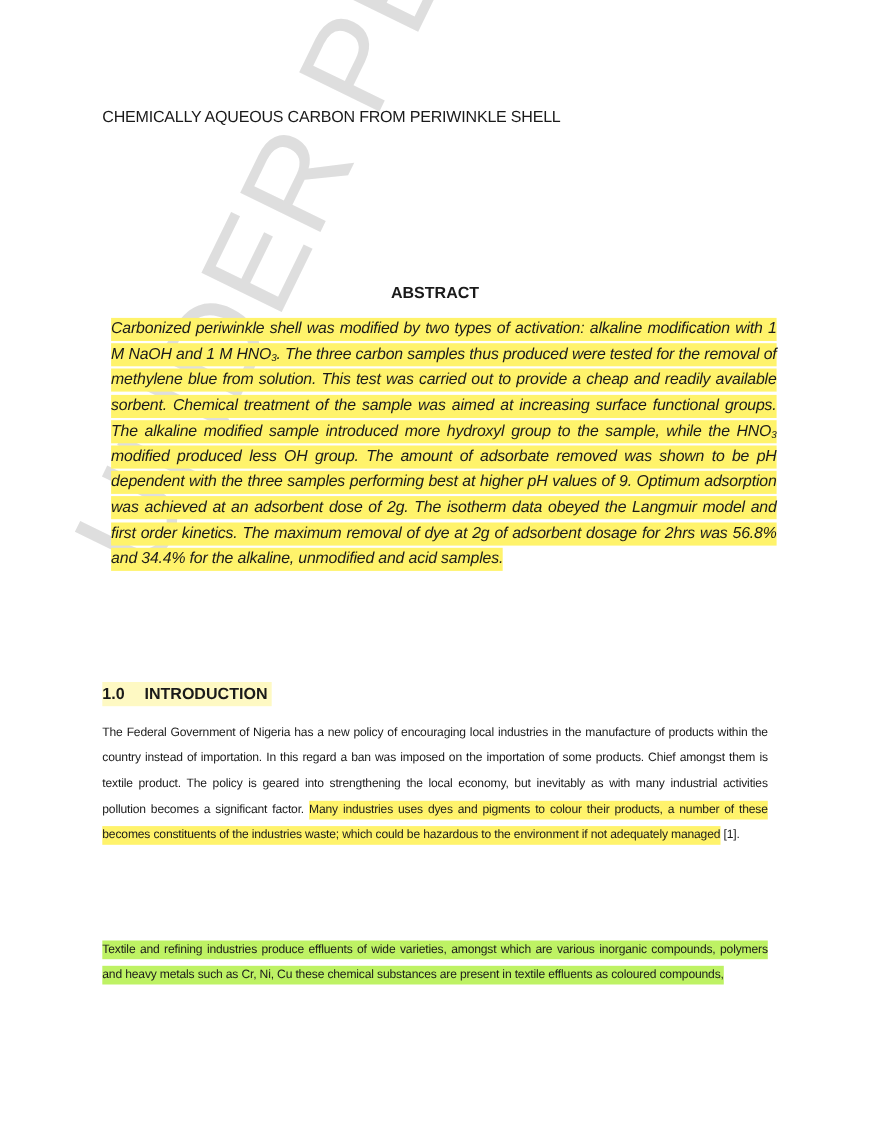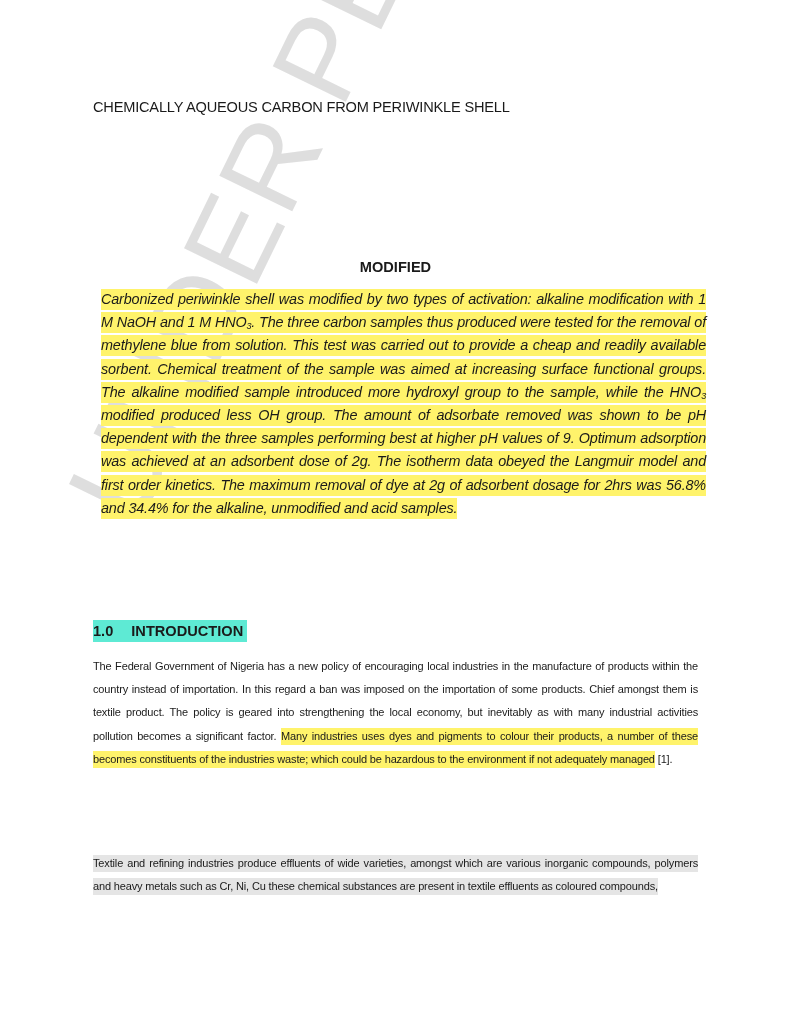--- a/index.html
+++ b/index.html
@@ -33,31 +33,31 @@
 <body>
 
 <div class="page">
 
   <div class="watermark">UNDER PEER REVIEW</div>
 
   <div class="title">
     <div>CHEMICALLY AQUEOUS CARBON FROM PERIWINKLE SHELL</div>
   </div>
 
-  <div class="abstract-heading">MODIFIED</div>
+  <div class="abstract-heading">ABSTRACT</div>
 
   <div class="abstract">
     <span class="hl" style="background: rgb(255, 243, 107);"><span>Carbonized periwinkle shell was modified by two types of activation: alkaline modification with 1 M NaOH and 1 M HNO</span><sub>3</sub><span>. The three carbon samples thus produced were tested for the removal of methylene blue from solution. This test was carried out to provide a cheap and readily available sorbent. Chemical treatment of the sample was aimed at increasing surface functional groups. The alkaline modified sample introduced more hydroxyl group to the sample, while the HNO</span><sub>3</sub><span> modified produced less OH group. The amount of adsorbate removed was shown to be pH dependent with the three samples performing best at higher pH values of 9. Optimum adsorption was achieved at an adsorbent dose of 2g. The isotherm data obeyed the Langmuir model and first order kinetics. The maximum removal of dye at 2g of adsorbent dosage for 2hrs was 56.8% and 34.4% for the alkaline, unmodified and acid samples.</span></span>
   </div>
 
   <div class="intro-heading">
-    <span class="hl" style="background: #5eead4;"><span class="num">1.0</span><span>INTRODUCTION</span></span>
+    <span class="hl" style="background: #fef9c3;"><span class="num">1.0</span><span>INTRODUCTION</span></span>
   </div>
 
   <div class="para p1">
     <span>The Federal Government of Nigeria has a new policy of encouraging local industries in the manufacture of products within the country instead of importation. In this regard a ban was imposed on the importation of some products. Chief amongst them is textile product. The policy is geared into strengthening the local economy, but inevitably as with many industrial activities pollution becomes a significant factor. </span><span class="hl" style="background: rgb(255, 243, 107);">Many industries uses dyes and pigments to colour their products, a number of these becomes constituents of the industries waste; which could be hazardous to the environment if not adequately managed</span><span> [1].</span>
   </div>
 
   <div class="para p2">
-    <span class="hl" style="background: #e5e5e5;"> Textile and refining industries produce effluents of wide varieties, amongst which are various inorganic compounds, polymers and heavy metals such as Cr, Ni, Cu these chemical substances are present in textile effluents as coloured compounds,</span>
+    <span class="hl" style="background: #bef264;"> Textile and refining industries produce effluents of wide varieties, amongst which are various inorganic compounds, polymers and heavy metals such as Cr, Ni, Cu these chemical substances are present in textile effluents as coloured compounds,</span>
   </div>
 
 </div>
 
 </body></html>

